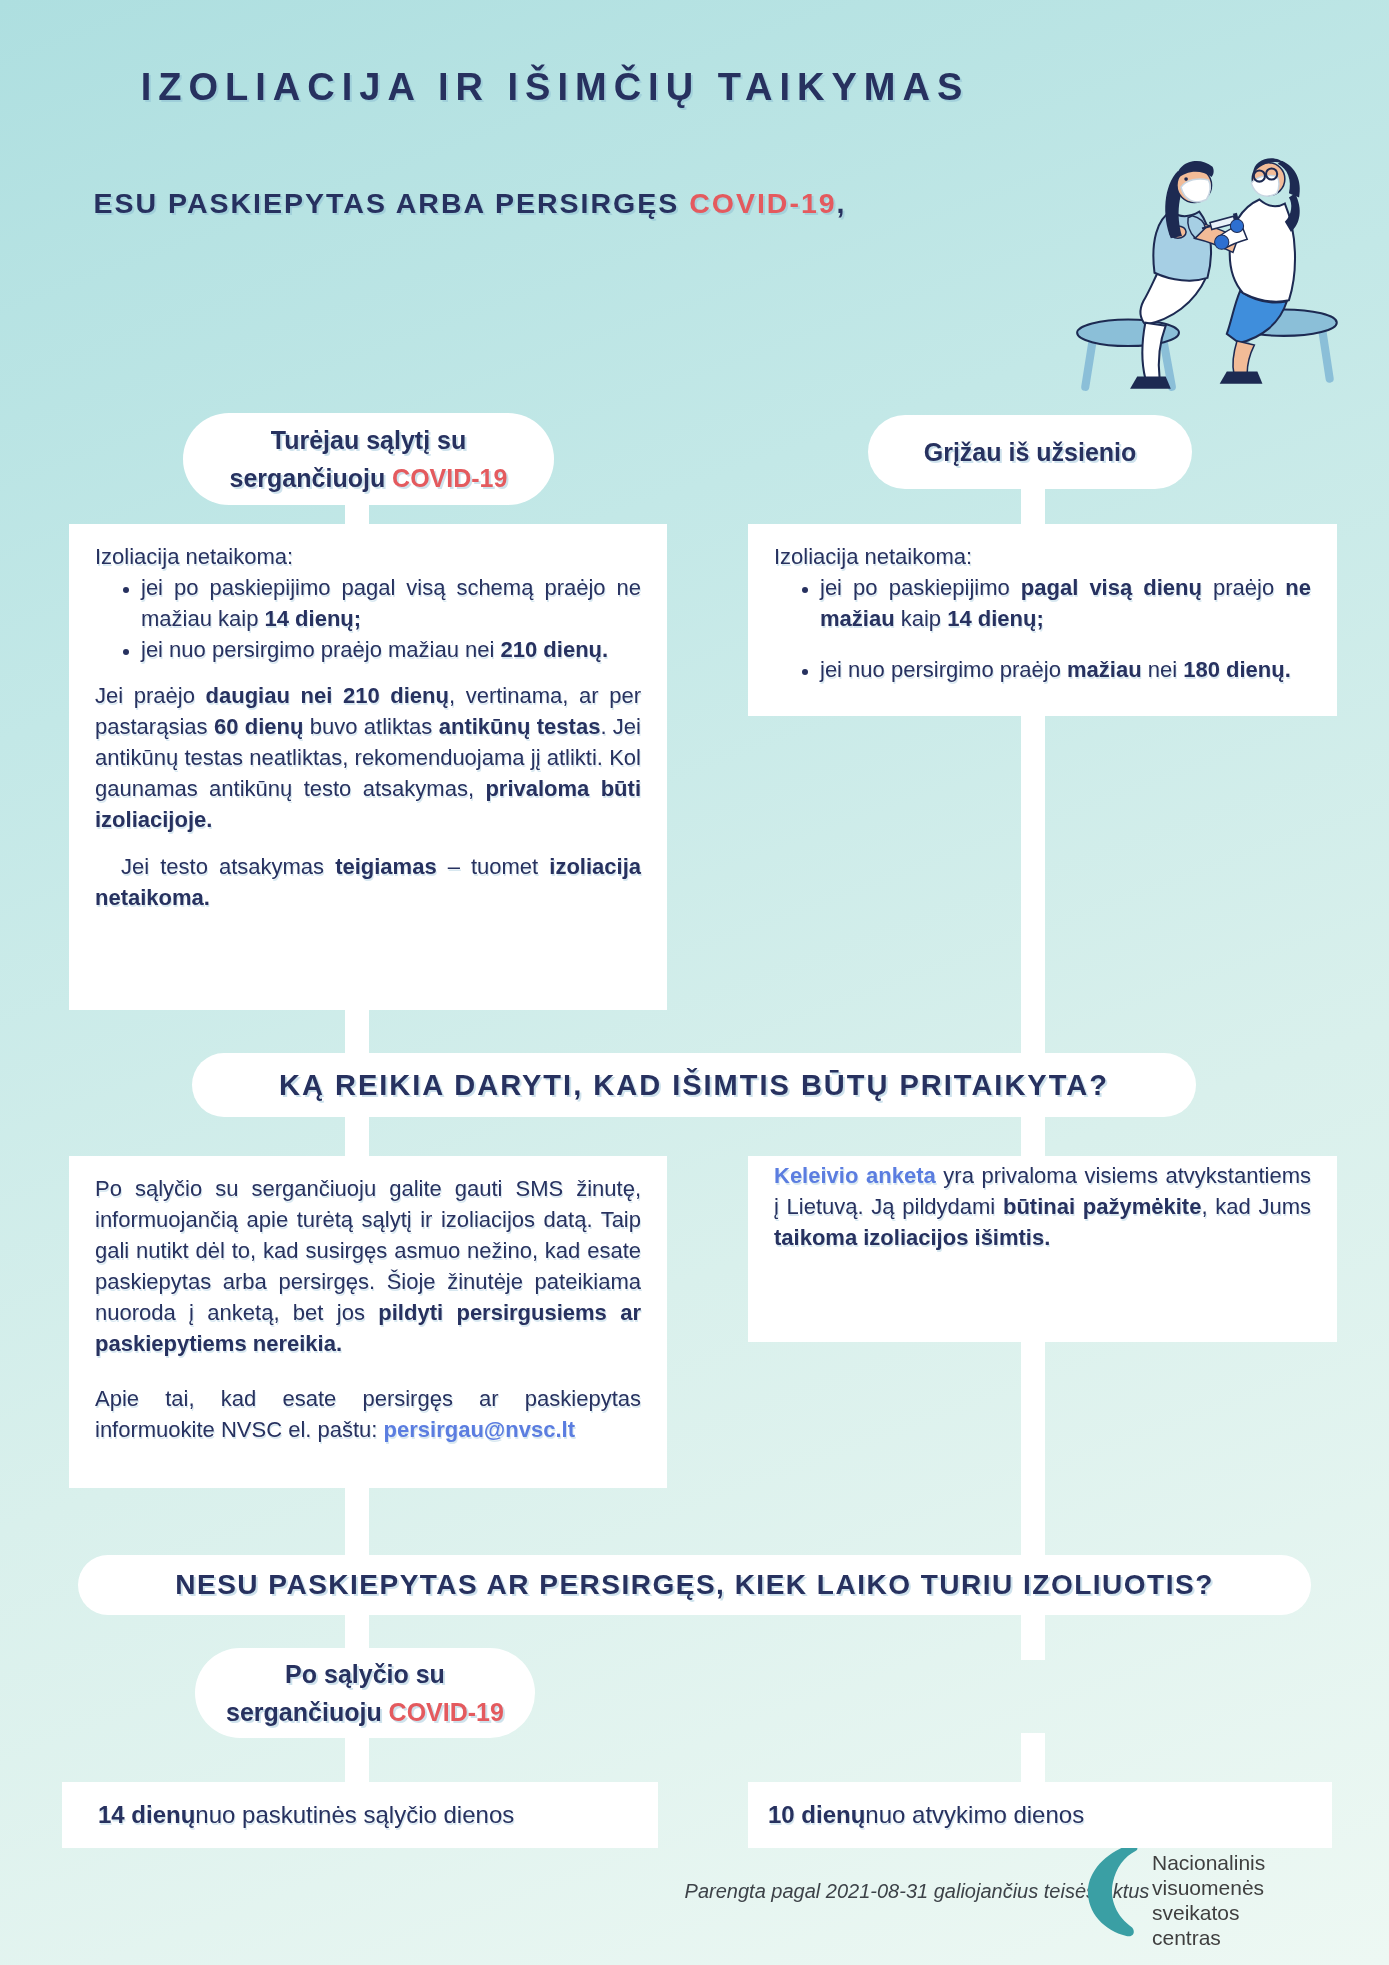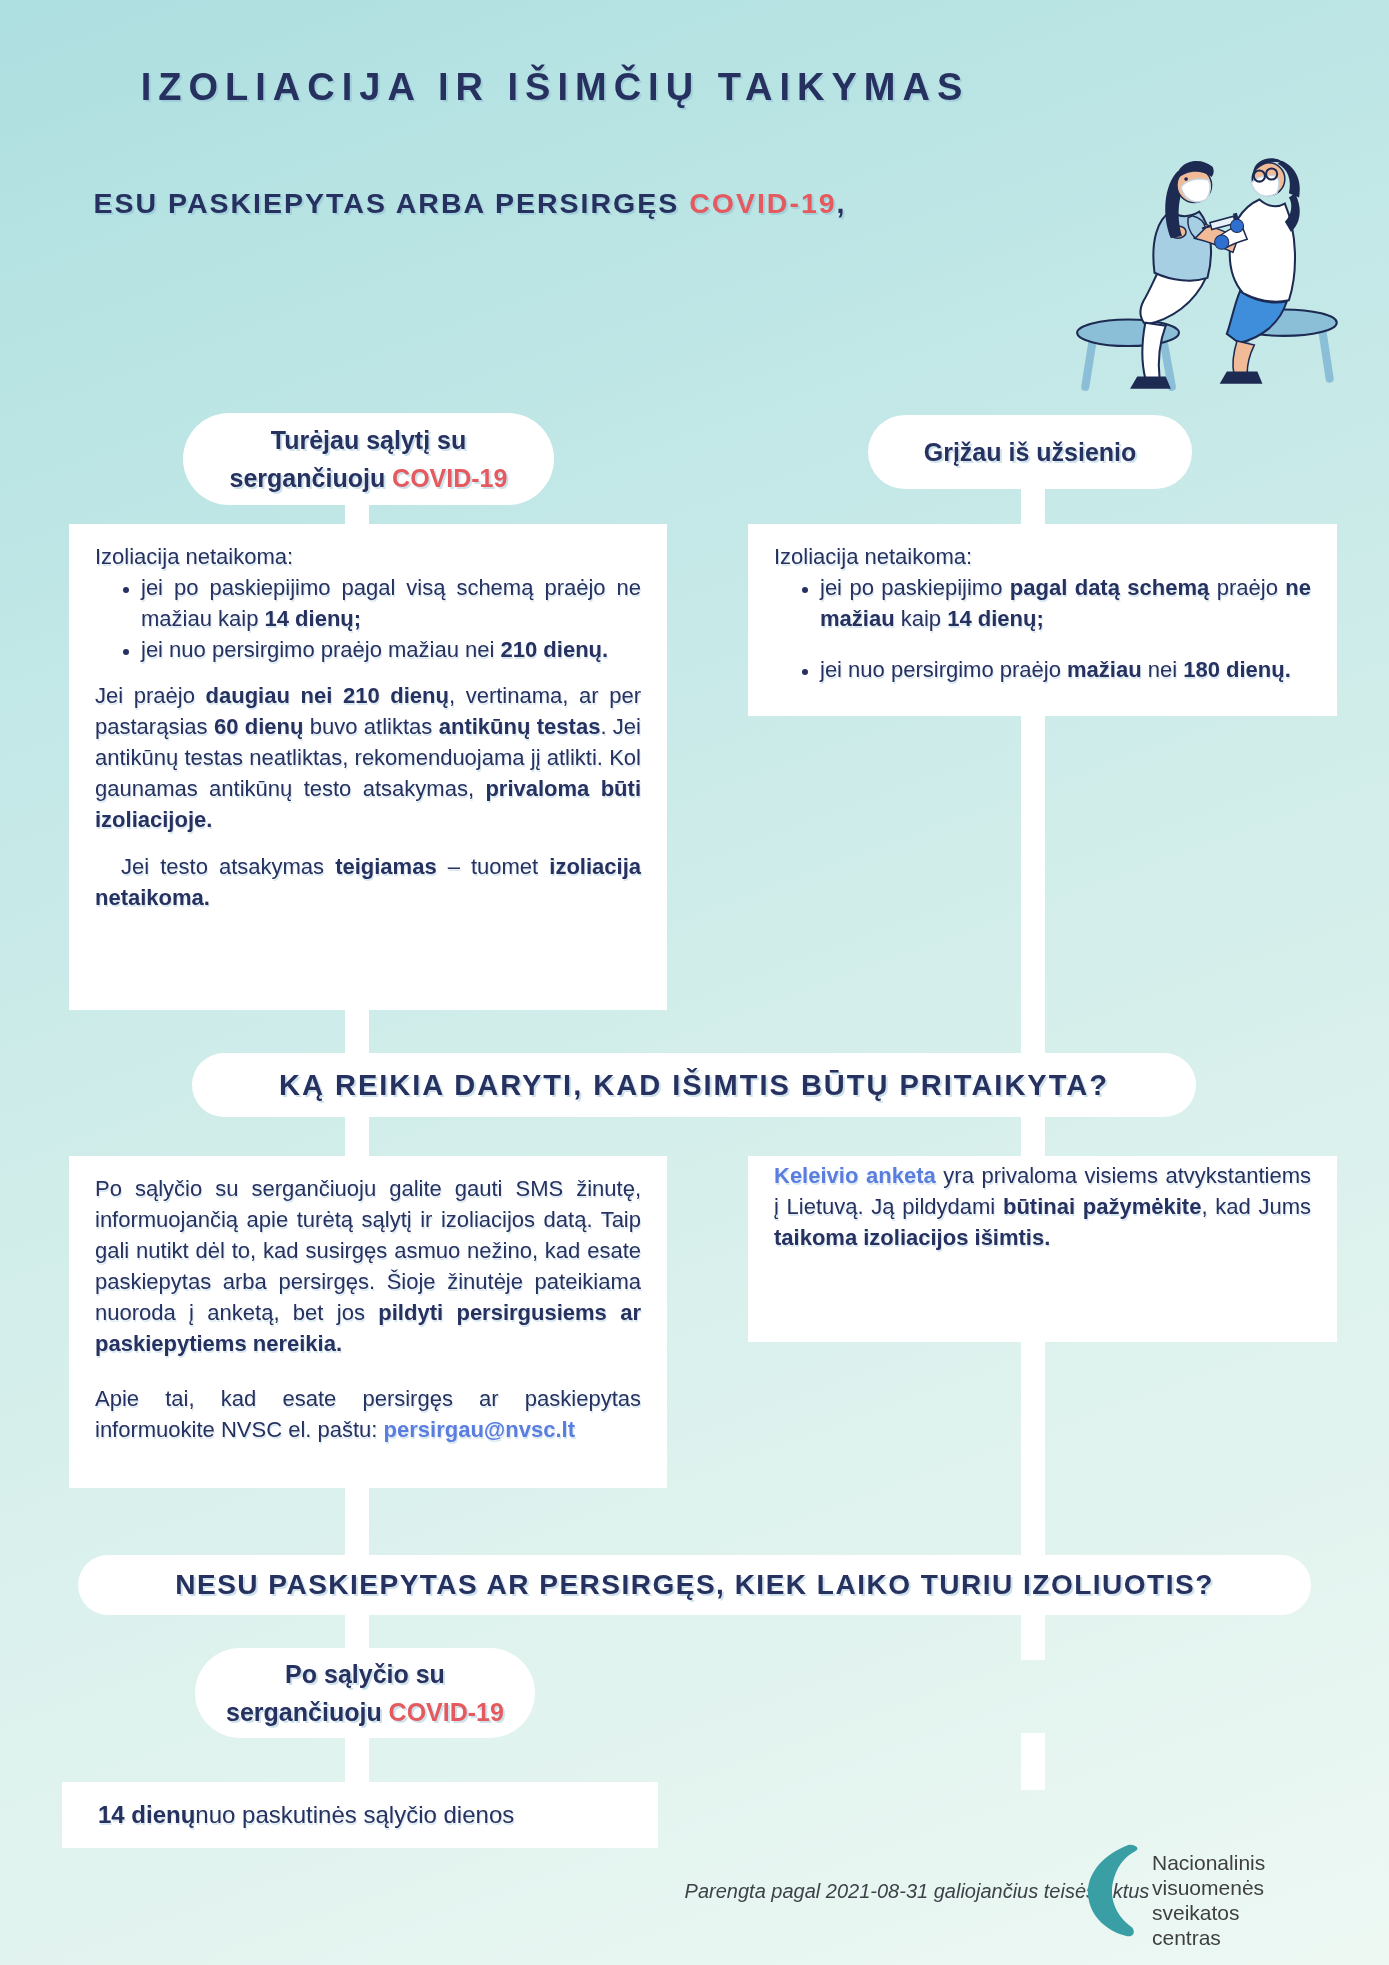--- a/index.html
+++ b/index.html
@@ -155,21 +155,21 @@
       <li><span>jei po paskiepijimo pagal visą schemą praėjo ne mažiau kaip </span><span class="seg-b">14 dienų;</span></li>
       <li><span>jei nuo persirgimo praėjo mažiau nei </span><span class="seg-b">210 dienų.</span></li>
     </ul>
     <p class="para" style="margin-top:15px;"><span>Jei praėjo </span><span class="seg-b">daugiau nei 210 dienų</span><span>, vertinama, ar per pastarąsias </span><span class="seg-b">60 dienų</span><span> buvo atliktas </span><span class="seg-b">antikūnų testas</span><span>. Jei antikūnų testas neatliktas, rekomenduojama jį atlikti. Kol gaunamas antikūnų testo atsakymas, </span><span class="seg-b">privaloma būti izoliacijoje.</span></p>
     <p class="para" style="margin-top:16px;text-indent:26px;"><span>Jei testo atsakymas </span><span class="seg-b">teigiamas</span><span> – tuomet </span><span class="seg-b">izoliacija netaikoma.</span></p>
   </div>
 
   <div class="wbox bshadow" style="left:748px;top:524px;width:589px;height:192px;box-sizing:border-box;padding:17px 26px;">
     <p class="para">Izoliacija netaikoma:</p>
     <ul class="blist">
-      <li><span>jei po paskiepijimo </span><span class="seg-b">pagal datą schemą</span><span> praėjo </span><span class="seg-b">ne mažiau</span><span> kaip </span><span class="seg-b">14 dienų;</span></li>
+      <li><span>jei po paskiepijimo </span><span class="seg-b">pagal visą dienų</span><span> praėjo </span><span class="seg-b">ne mažiau</span><span> kaip </span><span class="seg-b">14 dienų;</span></li>
       <li style="margin-top:20px;"><span>jei nuo persirgimo praėjo </span><span class="seg-b">mažiau</span><span> nei </span><span class="seg-b">180 dienų.</span></li>
     </ul>
   </div>
 
   <div class="banner banner1 hshadow" style="left:192px;top:1053px;width:1004px;height:64px;border-radius:32px;">KĄ REIKIA DARYTI, KAD IŠIMTIS BŪTŲ PRITAIKYTA?</div>
 
   <div class="wbox bshadow" style="left:69px;top:1156px;width:598px;height:332px;box-sizing:border-box;padding:17px 26px;">
     <p class="para"><span>Po sąlyčio su sergančiuoju galite gauti SMS žinutę, informuojančią apie turėtą sąlytį ir izoliacijos datą. Taip gali nutikt dėl to, kad susirgęs asmuo nežino, kad esate paskiepytas arba persirgęs. Šioje žinutėje pateikiama nuoroda į anketą, bet jos </span><span class="seg-b">pildyti persirgusiems ar paskiepytiems nereikia.</span></p>
     <p class="para" style="margin-top:24px;"><span>Apie tai, kad esate persirgęs ar paskiepytas informuokite NVSC el. paštu: </span><span class="seg-blue">persirgau@nvsc.lt</span></p>
   </div>
@@ -181,20 +181,24 @@
   <div class="banner banner2 hshadow" style="left:78px;top:1555px;width:1233px;height:60px;border-radius:30px;">NESU PASKIEPYTAS AR PERSIRGĘS, KIEK LAIKO TURIU IZOLIUOTIS?</div>
 
   <div class="pill hshadow" style="left:195px;top:1648px;width:340px;height:90px;border-radius:45px;justify-content:center;">
     <div>Po sąlyčio su</div>
     <div><span>sergančiuoju </span><span class="seg-red">COVID-19</span></div>
   </div>
 
   <div class="bar bshadow" style="left:62px;top:1782px;width:596px;height:66px;padding-left:36px;">
       <span class="seg-b">14 dienų</span>
       <span> nuo paskutinės sąlyčio dienos</span>
+    </div>
+  <div class="bar bshadow" style="left:748px;top:1782px;width:584px;height:66px;">
+      <span class="seg-b">10 dienų</span>
+      <span> nuo atvykimo dienos</span>
     </div>
 
   <div class="abs footer-note" style="left:667px;top:1880px;width:500px;">Parengta pagal 2021-08-31 galiojančius teisės aktus</div>
 
   <div class="abs" style="left:1080px;top:1842px;width:62px;height:96px;">
     <svg width="62" height="96" viewBox="0 0 64 100">
       <path d="M50 3 C26 12 9 30 8 50 C7 74 25 92 48 98 C55 99.5 58 94 54 89 C38 78 30 60 34 42 C37 27 46 15 58 9 C62 7 58 2 50 3 Z" fill="#3a9fa4"></path>
     </svg>
   </div>
   <div class="abs org-text" style="left:1152px;top:1850px;width:180px;">

